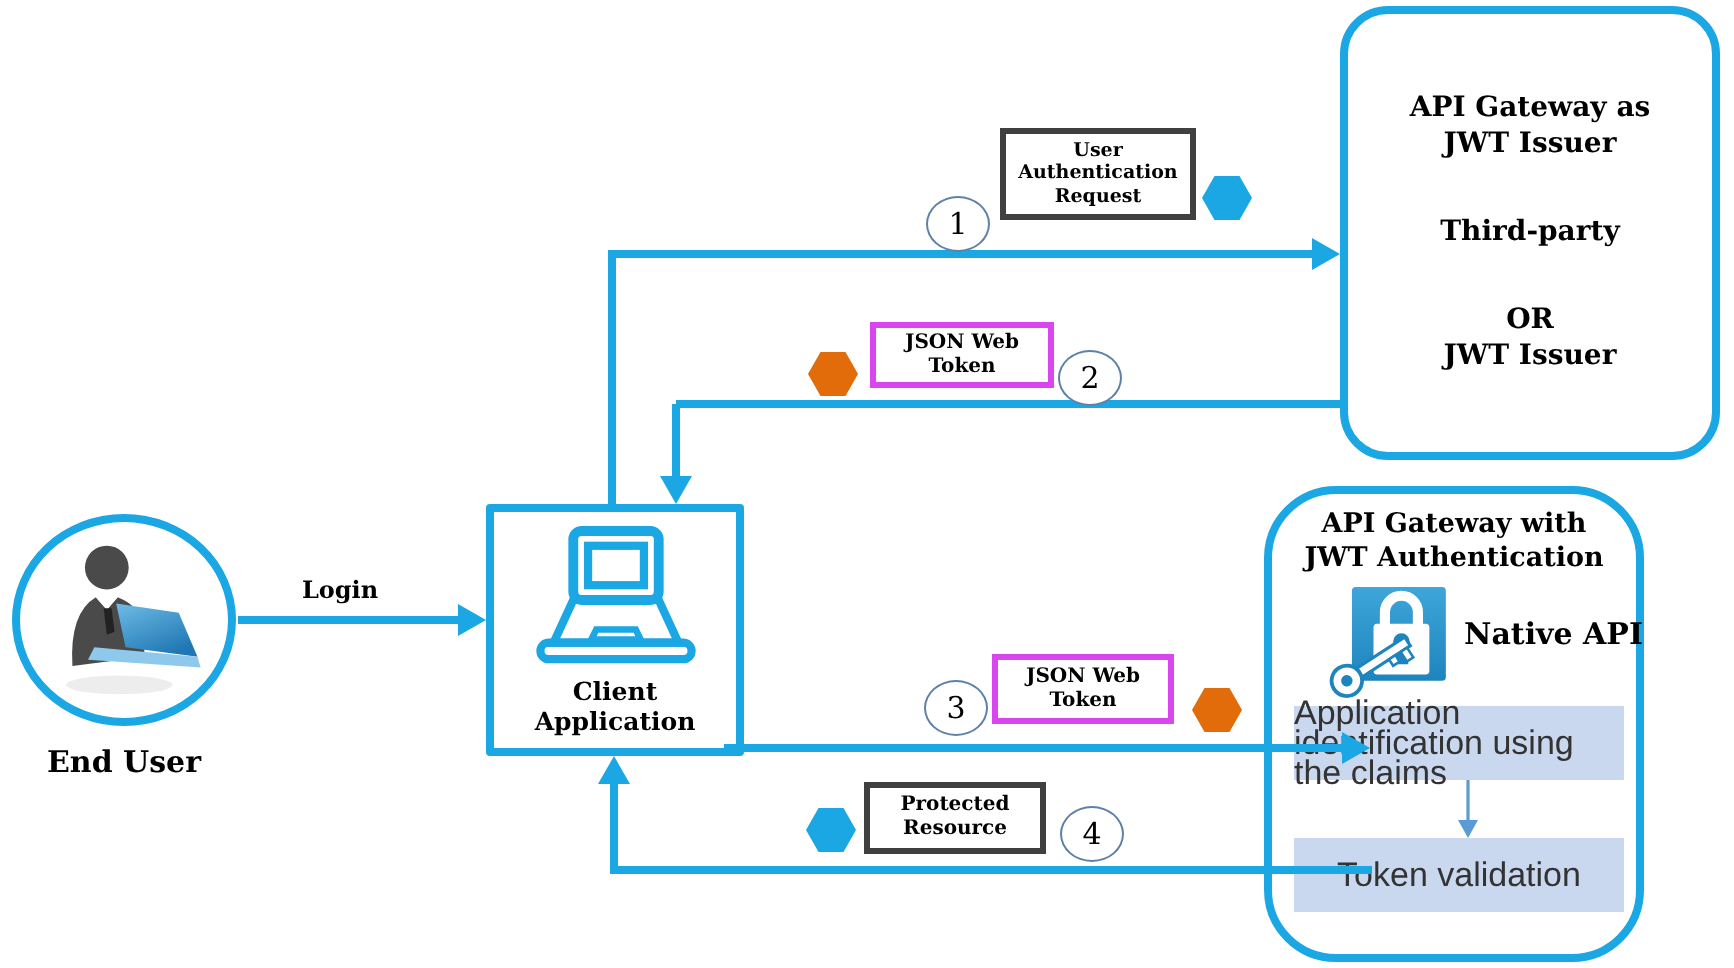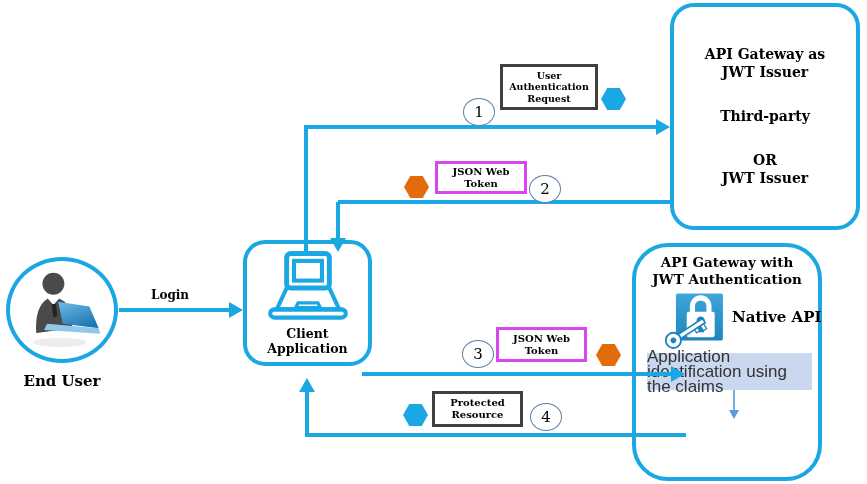--- a/index.html
+++ b/index.html
@@ -10,21 +10,21 @@
   
   .hline,.vline{position:absolute;background:#1AA7E4;z-index:5;}
   .ah{position:absolute;width:0;height:0;z-index:5;}
   .ah-right{border-top:8px solid transparent;border-bottom:8px solid transparent;border-left:14px solid #1AA7E4;}
   .ah-down{border-left:8px solid transparent;border-right:8px solid transparent;border-top:14px solid #1AA7E4;}
   .ah-up{border-left:8px solid transparent;border-right:8px solid transparent;border-bottom:14px solid #1AA7E4;}
   
   .node{position:absolute;background:#fff;border:4px solid #1AA7E4;box-sizing:border-box;z-index:2;}
   #end-user-circle{left:6px;top:257px;width:112px;height:106px;border-radius:50%;display:flex;align-items:center;justify-content:center;}
   #end-user-label{position:absolute;left:0px;top:372px;width:124px;text-align:center;font-weight:bold;font-size:15px;z-index:3;}
-  #client-box{left:243px;top:240px;width:129px;height:126px;border-radius:22px;z-index:3;}
+  #client-box{left:243px;top:252px;width:129px;height:126px;border-radius:2px;z-index:3;}
   #client-label{position:absolute;left:0;bottom:6px;width:100%;text-align:center;font-weight:bold;font-size:12.5px;}
   #issuer-box{left:670px;top:3px;width:190px;height:227px;border-radius:24px;text-align:center;font-weight:bold;font-size:14px;line-height:18px;padding-top:38px;}
   .issuer-gap{margin-top:26px;}
   #gateway-box{left:632px;top:243px;width:190px;height:238px;border-radius:36px;}
   #gateway-title{position:absolute;top:7px;left:0;width:100%;text-align:center;font-weight:bold;font-size:13.5px;line-height:17px;}
   #native-api-row{position:absolute;left:26px;top:45px;}
   #native-api-label{position:absolute;left:96px;top:61px;font-weight:bold;font-size:15px;white-space:nowrap;}
   .step-box{position:absolute;left:11px;width:165px;height:37px;background:#C9D8EF;display:flex;align-items:center;justify-content:center;text-align:left;
     font-family:"Liberation Sans","DejaVu Sans",sans-serif;font-size:17px;line-height:15px;color:#333;}
   #step1{top:106px;}
@@ -129,20 +129,21 @@
       </svg>
     </div>
     <div id="native-api-label">Native API</div>
     <div class="step-box" id="step1">Application identification using the claims</div>
     <div id="step-arrow">
       <svg width="12" height="30" viewBox="0 0 12 30">
         <line x1="6" y1="0" x2="6" y2="21" stroke="#5B9BD5" stroke-width="1.6"></line>
         <polygon points="1,20 11,20 6,29" fill="#5B9BD5"></polygon>
       </svg>
     </div>
+    <div class="step-box" id="step2">Token validation</div>
   </div>
 
   <div class="vline" style="left:304px;top:127px;width:4px;height:126px;"></div>
   <div class="hline" style="left:304px;top:125px;width:352px;height:4px;"></div>
   <div class="ah ah-right" style="left:656px;top:119px;"></div>
   <div class="num-circle" style="left:463px;top:98px;">1</div>
   <div class="msg-box msg-blue" id="uar-box">User Authentication Request</div>
   <div class="hex hex-blue" style="left:601px;top:88px;"></div>
 
   <div class="hline" style="left:338px;top:200px;width:332px;height:4px;"></div>

